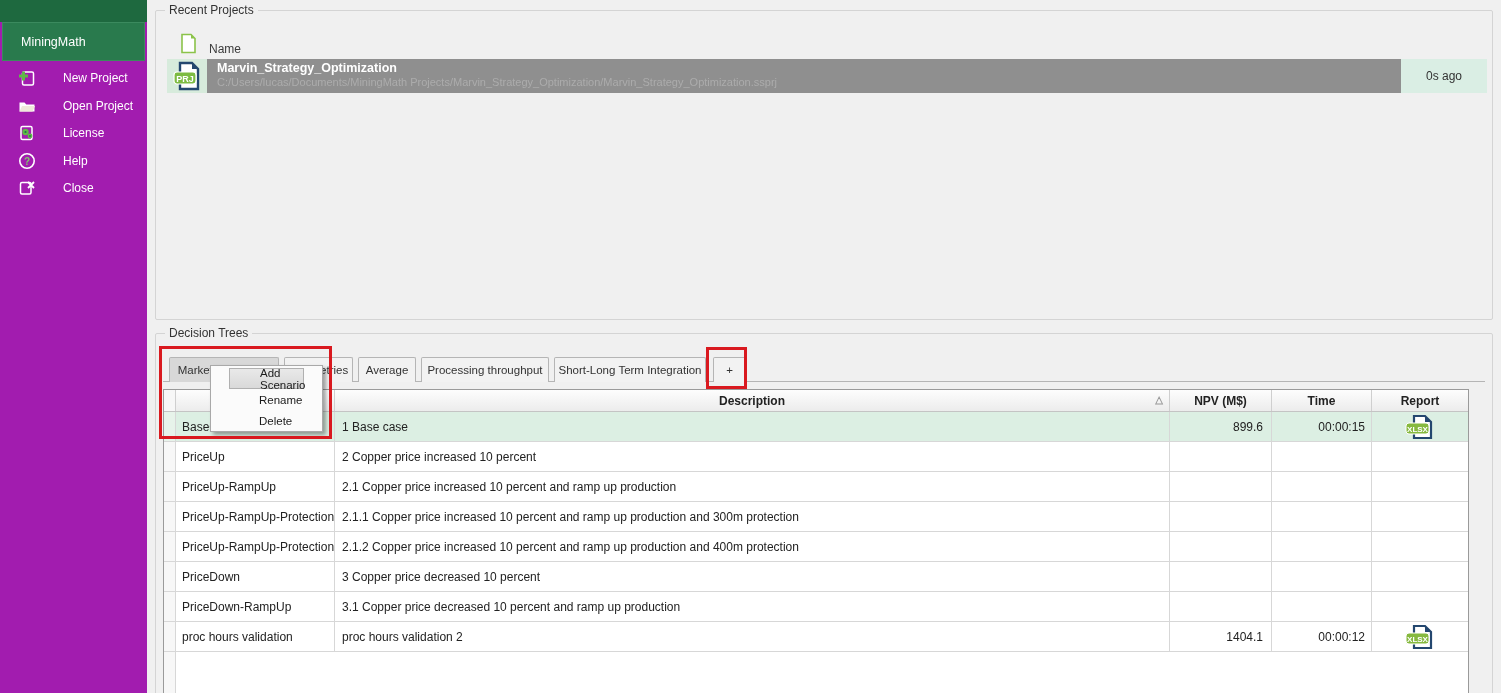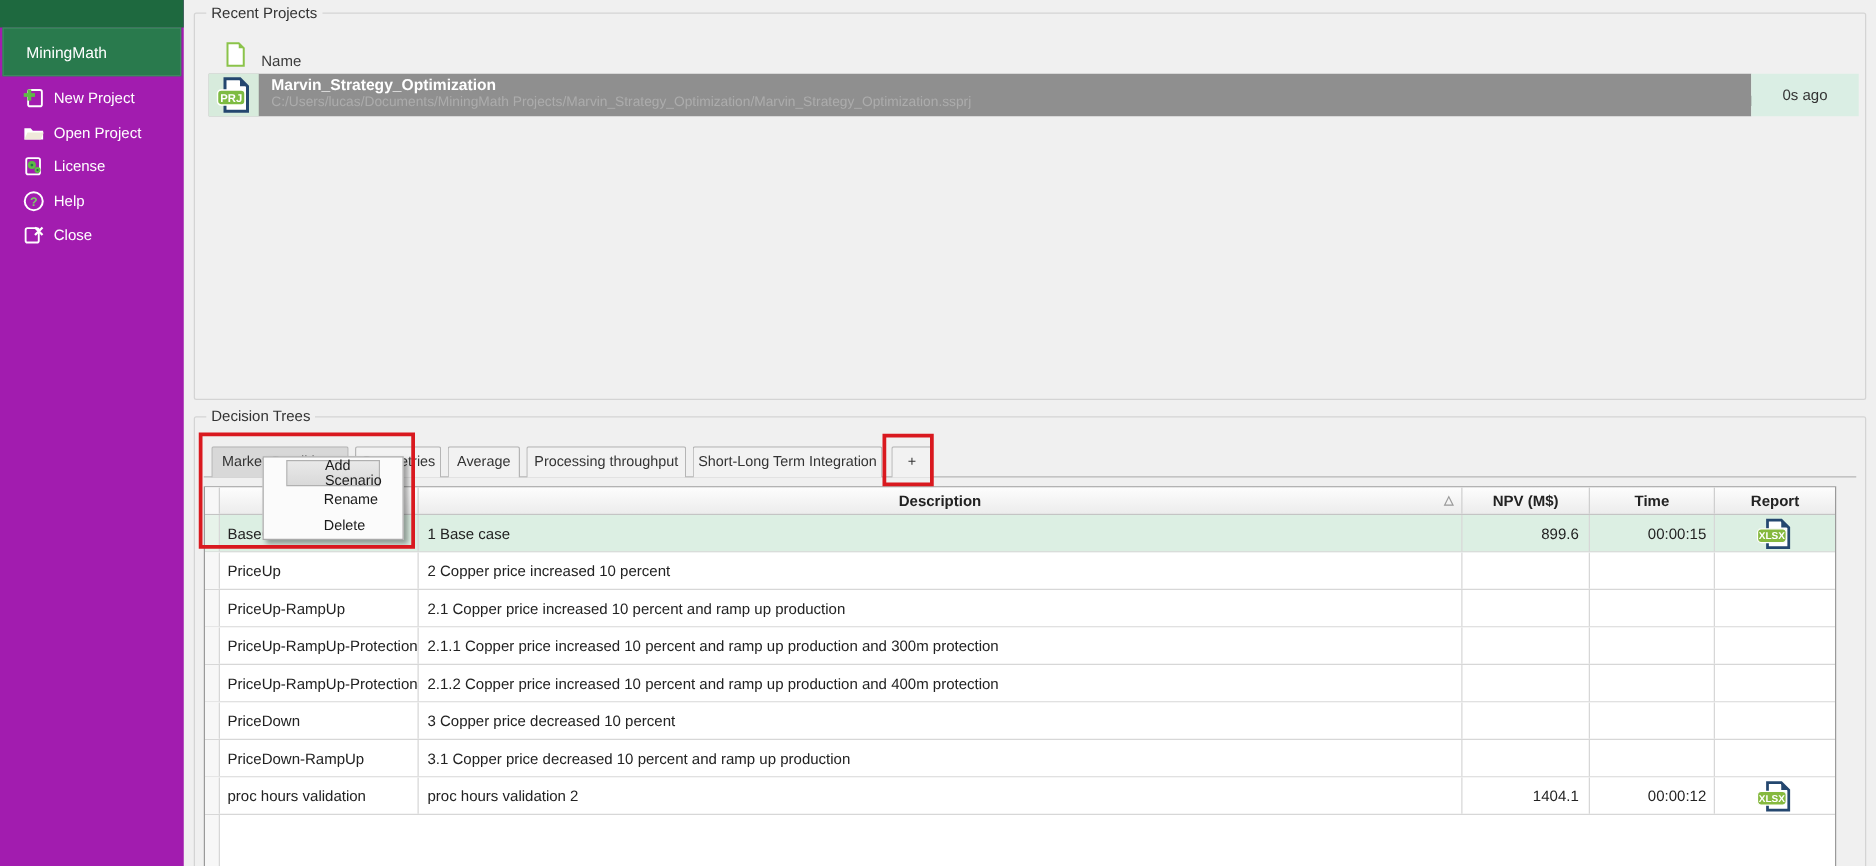--- a/index.html
+++ b/index.html
@@ -8,21 +8,21 @@
               font-size:12px; color:#222; position:relative; }
 
   
   .sidebar { position:absolute; left:0; top:0; width:147px; height:693px;
              background:#a21caf; z-index:1; }
   .sidebar-top { position:absolute; left:0; top:0; width:147px; height:22px; background:#1e693f; }
   .brand { position:absolute; left:2px; top:22px; width:143px; height:39px;
            background:#297a4d; border:1px solid #3b8a5e; color:#fff;
            display:flex; align-items:center; padding-left:18px; font-size:12.5px; }
   .side-item { position:absolute; left:0; width:178px; height:28px; display:flex;
-               align-items:center; color:#fff; cursor:default; font-size:12px; }
+               align-items:center; color:#fff; cursor:default; font-size:12px;gap:20px; }
   .side-item .ic { width:18px; height:18px; margin-left:18px; margin-right:7px;
                    display:inline-flex; align-items:center; justify-content:center; }
 
   
   .groupbox { position:absolute; border:1px solid #d4d4d4; border-radius:2px; }
   .gb-label { position:absolute; top:-8px; left:9px; background:#f0f0f0;
               padding:0 4px; color:#333; font-size:12px; }
 
   #recent-box { left:155px; top:10px; width:1338px; height:310px; }
   #trees-box  { left:155px; top:333px; width:1338px; height:372px; }

